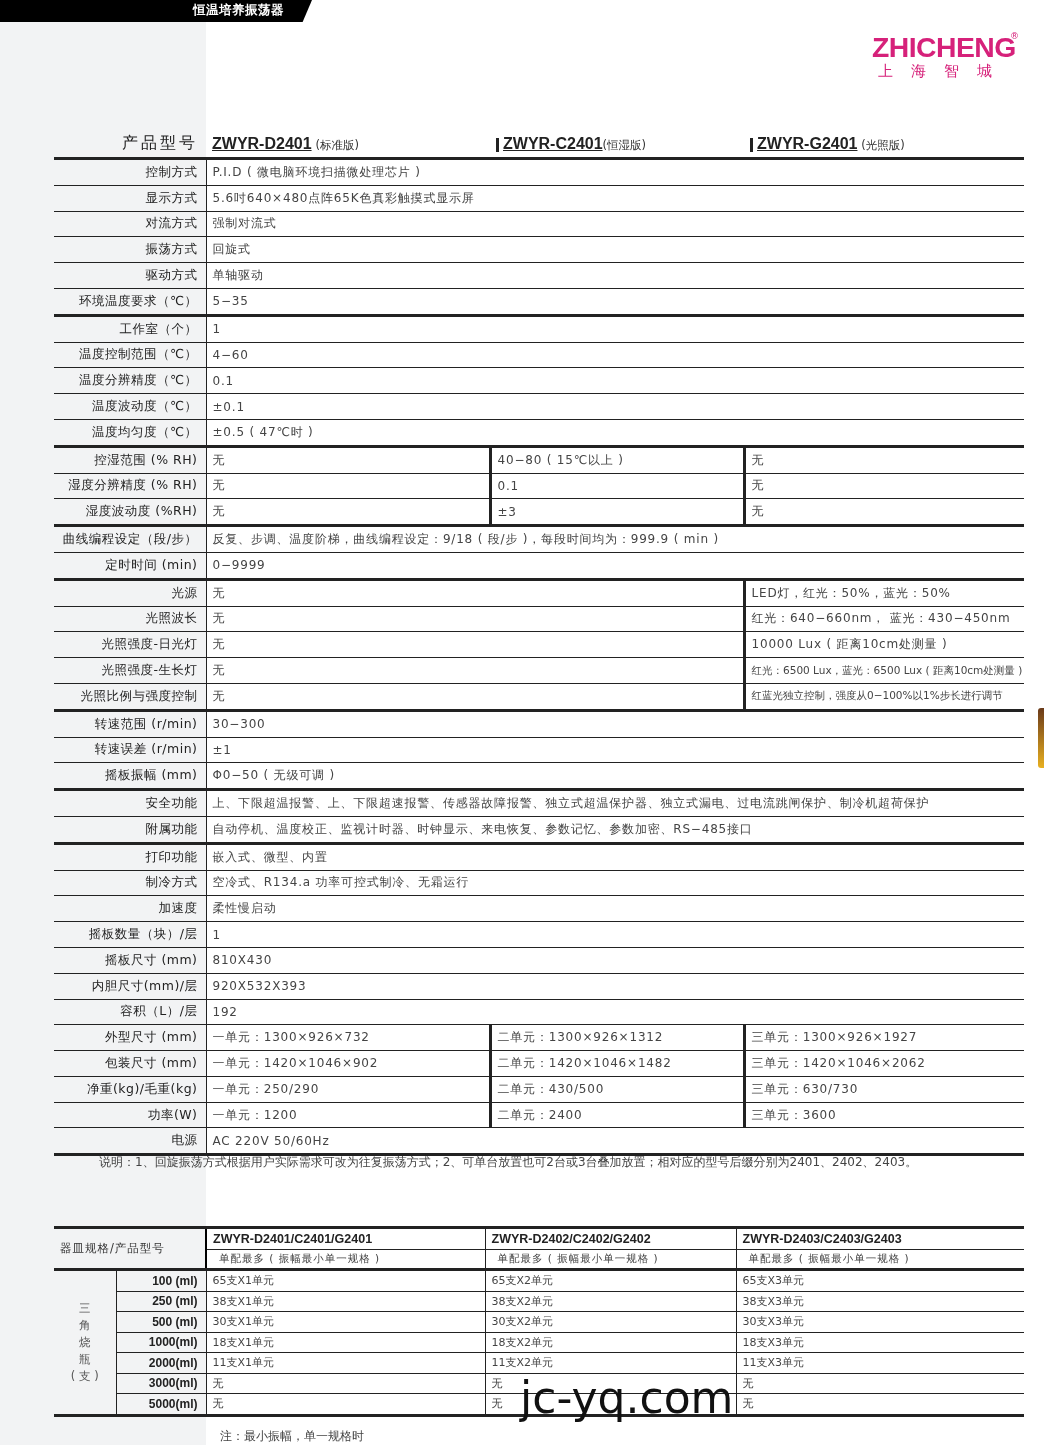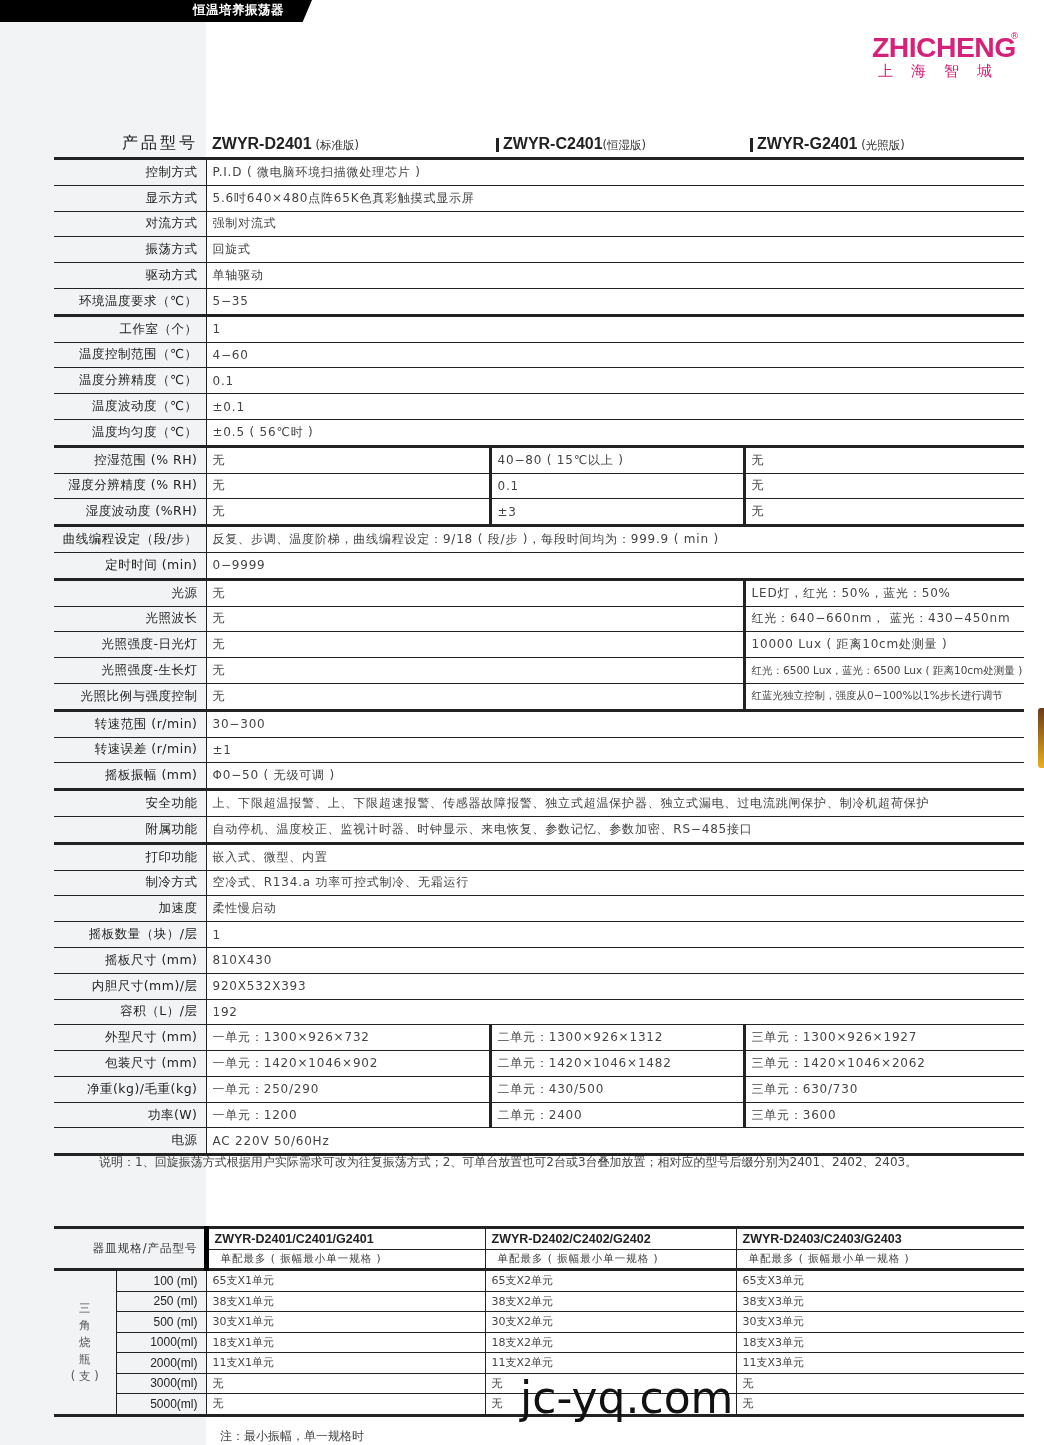--- a/index.html
+++ b/index.html
@@ -22,37 +22,37 @@
   .logo-en { color: #d6217a; font-size: 27px; font-weight: bold; font-family: "Liberation Sans", sans-serif; letter-spacing: -0.5px; line-height: 28px; transform: scaleX(1.05); transform-origin: left; }
   .logo-reg { position: absolute; left: 138px; top: -3px; font-size: 9px; color: #d6217a; }
   .logo-cn { color: #d6217a; font-size: 15px; letter-spacing: 18px; margin-top: 0px; padding-left: 6px; }
 
   table.spec { position: absolute; left: 54px; top: 130px; width: 970px; border-collapse: collapse; table-layout: fixed; }
   table.spec td { height: 24.8px; padding: 0 6px; font-size: 12px; border-bottom: 1px solid #222; white-space: nowrap; overflow: hidden; }
   table.spec td.lbl { text-align: right; font-size: 12.5px; color: #222; background: transparent; padding-right: 8px; border-right: 1px solid #222; letter-spacing: 0.5px; }
   table.spec td.val { color: #444; letter-spacing: 0.8px; }
   table.spec tr.head td { height: 27px; border-bottom: 3px solid #222; }
   table.spec tr.head td.lbl { font-size: 16px; letter-spacing: 3px; border-right: none; color: #222; }
-  .model { font-family: "Liberation Sans", sans-serif; font-weight: bold; font-size: 16px; color: #222; }
+  .model { font-family: "Liberation Sans", sans-serif; font-weight: bold; font-size: 16px; color: #222; text-decoration: underline; }
   .model-sub { font-size: 11.5px; color: #333; }
   .hbar { border-left: 3px solid #222; padding-left: 4px; }
   tr.thick td { border-bottom: 3px solid #222; }
   td.vsep { border-right: 3px solid #222; }
   td.small { font-size: 10.5px !important; letter-spacing: 0 !important; }
 
   .note { position: absolute; left: 99px; top: 1154px; font-size: 12px; color: #444; }
 
   table.ware { position: absolute; left: 54px; top: 1226px; width: 970px; border-collapse: collapse; table-layout: fixed; border-top: 3px solid #222; }
   table.ware td { font-size: 11px; height: 19.5px; padding: 0 6px; border-bottom: 1px solid #222; white-space: nowrap; color: #444; }
   table.ware td.colhdr { font-family: "Liberation Sans", sans-serif; font-weight: bold; font-size: 12.5px; color: #222; height: 20px; }
   table.ware td.colsub { font-size: 10.5px; height: 18px; letter-spacing: 1px; }
   table.ware tr.subrow td { border-bottom: 3px solid #222; padding-left: 12px; }
-  table.ware td.cap { text-align: right; font-size: 11.5px; color: #333; letter-spacing: 1px; border-right: 5px solid #000000; }
+  table.ware td.cap { text-align: left; font-size: 11.5px; color: #333; letter-spacing: 1px; border-right: 2px solid #000000; }
   table.ware td.flask { text-align: center; font-size: 11.5px; color: #555; line-height: 17px; border-right: 1px solid #222; border-bottom: 3px solid #222; }
-  table.ware td.vol { text-align: right; font-family: "Liberation Sans", sans-serif; font-weight: normal; font-size: 12px; color: #222; border-right: 1px solid #222; padding-right: 8px; }
+  table.ware td.vol { text-align: right; font-family: "Liberation Sans", sans-serif; font-weight: bold; font-size: 12px; color: #222; border-right: 1px solid #222; padding-right: 8px; }
   table.ware td.mid { border-right: 1px solid #222; }
   table.ware tr.last td { border-bottom: 3px solid #222; }
   .foot-note { position: absolute; left: 220px; top: 1428px; font-size: 12px; color: #444; }
   .watermark { position: absolute; left: 520px; top: 1372px; font-family: "DejaVu Sans", sans-serif; font-size: 44px; color: #111; letter-spacing: 0px; }
   .edge-deco { position: absolute; left: 1038px; top: 708px; width: 6px; height: 60px; background: linear-gradient(#6a3a1a, #e8b020); border-radius: 3px 0 0 3px; }
 </style>
 </head>
 <body>
 
 <div class="left-panel"></div>
@@ -119,21 +119,21 @@
   <tr>
         <td class="lbl">温度分辨精度（℃）</td>
         <td class="val" colspan="4">0.1</td>
       </tr>
   <tr>
         <td class="lbl">温度波动度（℃）</td>
         <td class="val" colspan="4">±0.1</td>
       </tr>
   <tr class="thick">
         <td class="lbl">温度均匀度（℃）</td>
-        <td class="val" colspan="4">±0.5 ( 56℃时 )</td>
+        <td class="val" colspan="4">±0.5 ( 47℃时 )</td>
       </tr>
 
   <tr>
         <td class="lbl">控湿范围 (% RH)</td>
         <td class="val vsep" colspan="2">无</td>
         <td class="val vsep">40−80 ( 15℃以上 )</td>
         <td class="val">无</td>
       </tr>
   <tr>
         <td class="lbl">湿度分辨精度 (% RH)</td>

